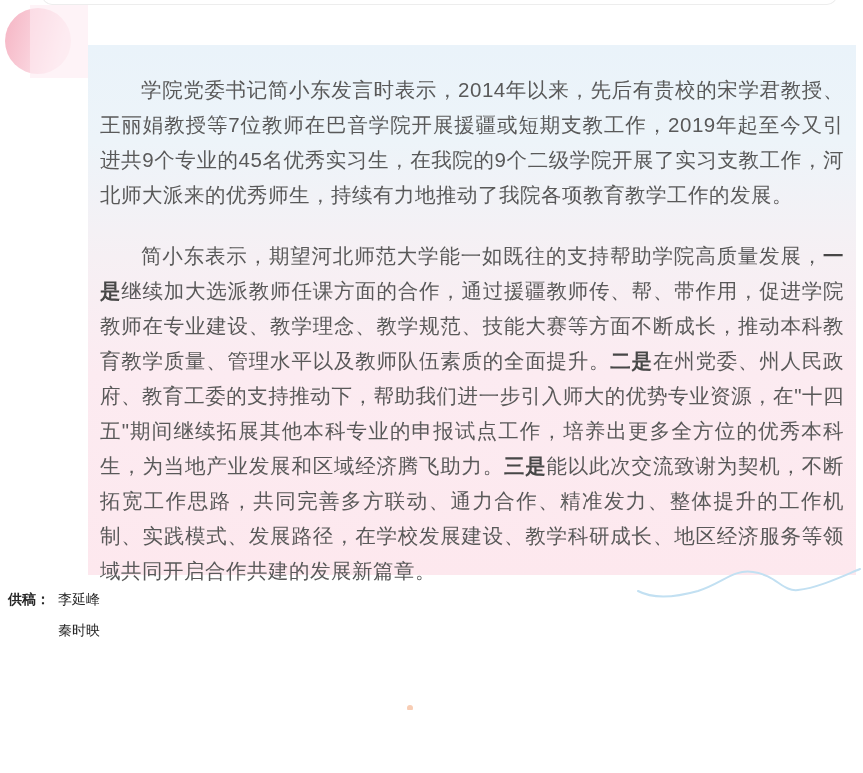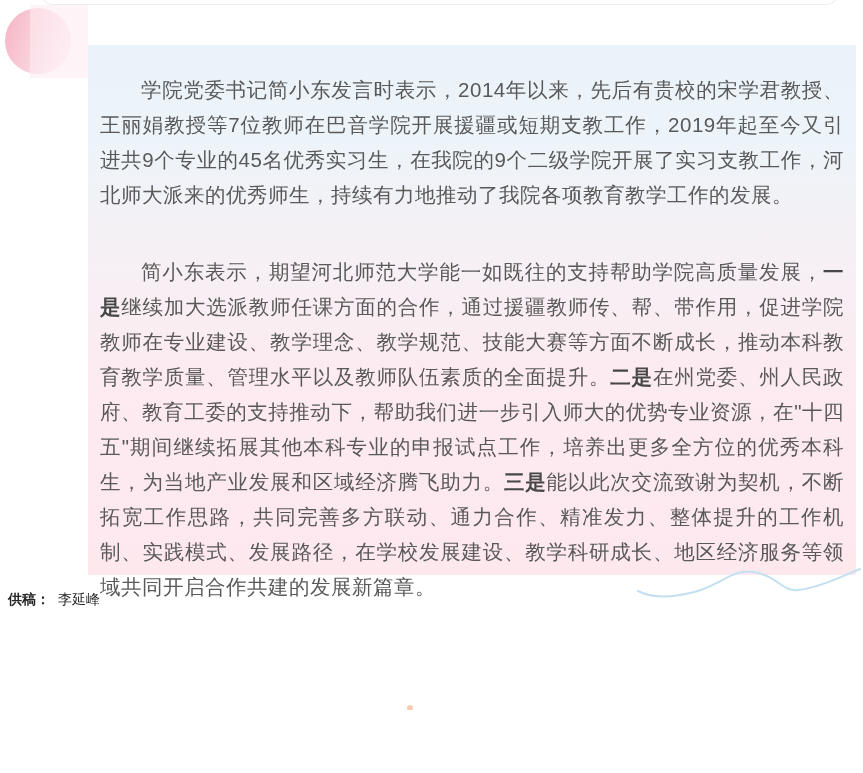--- a/index.html
+++ b/index.html
@@ -35,21 +35,21 @@
   }
   .content-box p{
     margin:0;
     font-size:20.5px;
     line-height:35px;
     letter-spacing:0.5px;
     color:var(--article-text,#595959);
     text-align:justify;
     text-indent:2em;
   }
-  .content-box p + p{margin-top:42px;}
+  .content-box p + p{margin-top:26px;}
   .content-box b{font-weight:bold;color:#474747;}
   
   .wave{
     position:absolute;left:618px;top:556px;width:245px;height:48px;
     color:var(--wave-color,#c2e0f2);
   }
   
   .credits{
     position:absolute;left:8px;top:584px;
     font-size:14px;line-height:31px;color:var(--credit-color,#262626);
@@ -88,20 +88,21 @@
       <p><span>学院党委书记简小东发言时表示，2014年以来，先后有贵校的宋学君教授、王丽娟教授等7位教师在巴音学院开展援疆或短期支教工作，2019年起至今又引进共9个专业的45名优秀实习生，在我院的9个二级学院开展了实习支教工作，河北师大派来的优秀师生，持续有力地推动了我院各项教育教学工作的发展。</span></p>
       <p><span>简小东表示，期望河北师范大学能一如既往的支持帮助学院高质量发展，</span><b>一是</b><span>继续加大选派教师任课方面的合作，通过援疆教师传、帮、带作用，促进学院教师在专业建设、教学理念、教学规范、技能大赛等方面不断成长，推动本科教育教学质量、管理水平以及教师队伍素质的全面提升。</span><b>二是</b><span>在州党委、州人民政府、教育工委的支持推动下，帮助我们进一步引入师大的优势专业资源，在"十四五"期间继续拓展其他本科专业的申报试点工作，培养出更多全方位的优秀本科生，为当地产业发展和区域经济腾飞助力。</span><b>三是</b><span>能以此次交流致谢为契机，不断拓宽工作思路，共同完善多方联动、通力合作、精准发力、整体提升的工作机制、实践模式、发展路径，在学校发展建设、教学科研成长、地区经济服务等领域共同开启合作共建的发展新篇章。</span></p>
     </div>
 
   <svg class="wave" viewBox="0 0 245 48" fill="none" xmlns="http://www.w3.org/2000/svg">
     <path d="M20,35 C35,43 55,42 80,35 C105,27 115,13 135,16 C158,19 165,36 180,34 C200,32 225,20 242,13" stroke="currentColor" stroke-width="2" fill="none" stroke-linecap="round"></path>
   </svg>
 
   <div class="credits" id="credits-list">
       <div><span class="credit-label">供稿：</span><span class="credit-name">李延峰</span></div>
+      <div><span class="credit-label"></span><span class="credit-name">秦时映</span></div>
     </div>
 
   <div class="end-block">
     <div class="end-inner">
       <div id="end-dots">
           <div class="end-dot" style="left: 18.3px; top: 33.3px; width: 7.4px; height: 7.4px;"></div>
           <div class="end-dot" style="left: 34.7px; top: 17.7px; width: 6.6px; height: 6.6px;"></div>
           <div class="end-dot" style="left: 40px; top: 10px; width: 6px; height: 6px;"></div>
           <div class="end-dot" style="left: 39.7px; top: 29.7px; width: 8.6px; height: 8.6px;"></div>
           <div class="end-dot" style="left: 52.3px; top: 23.3px; width: 13.4px; height: 13.4px;"></div>

